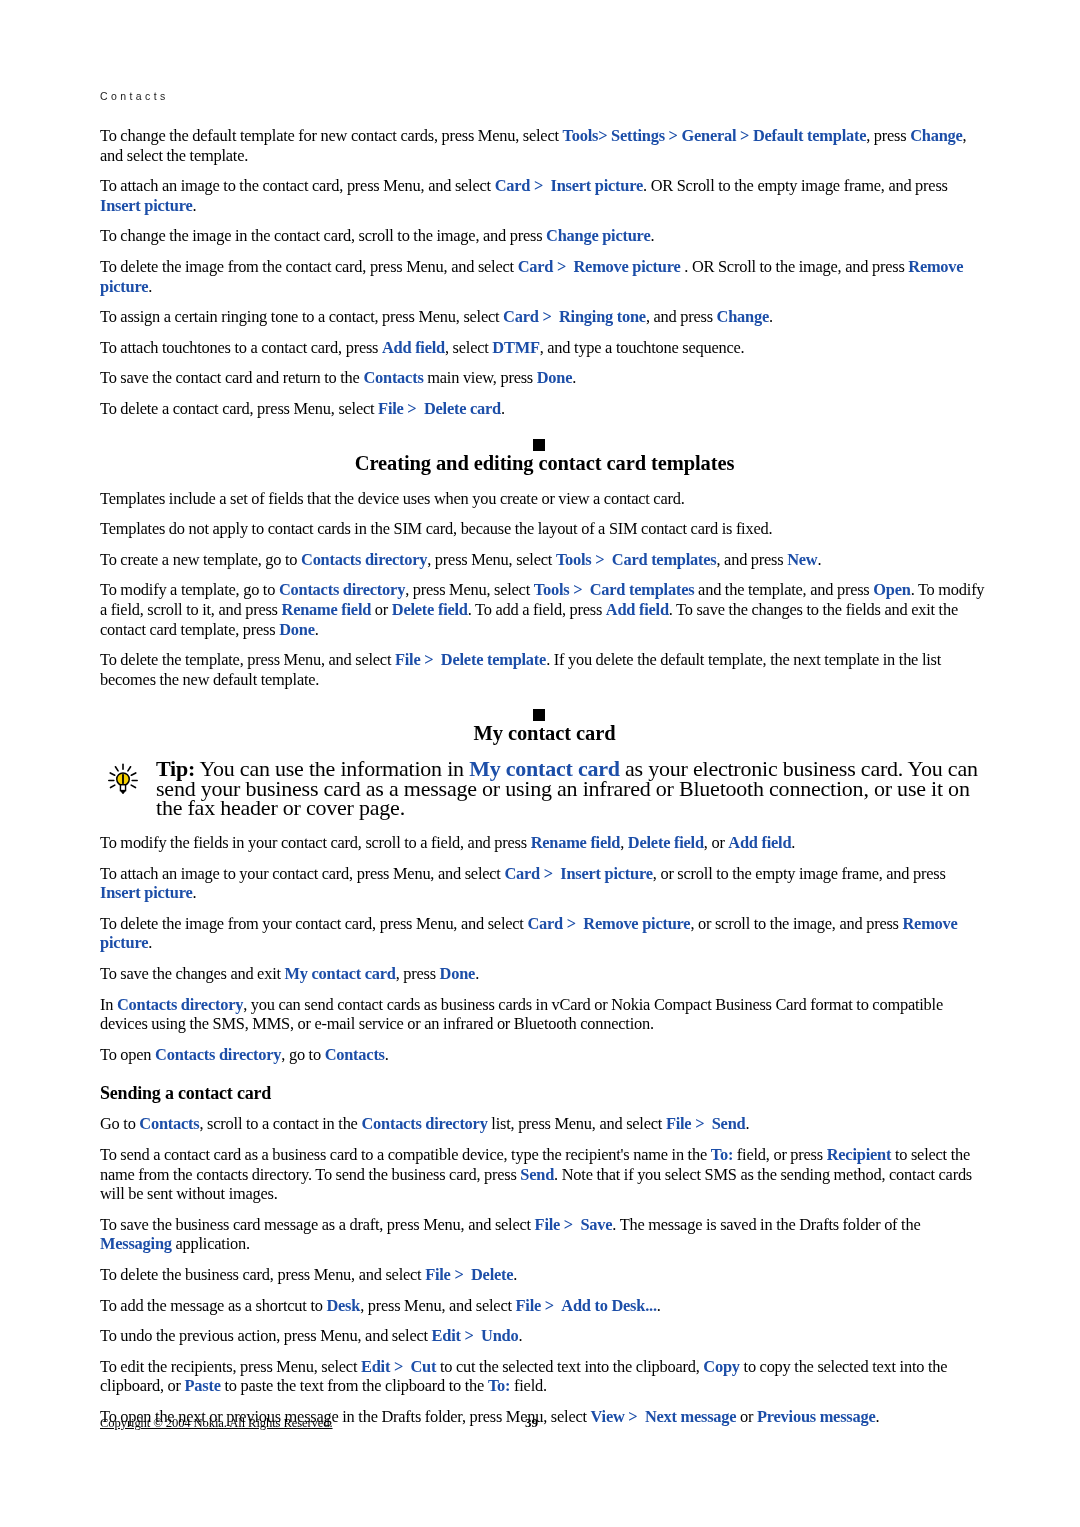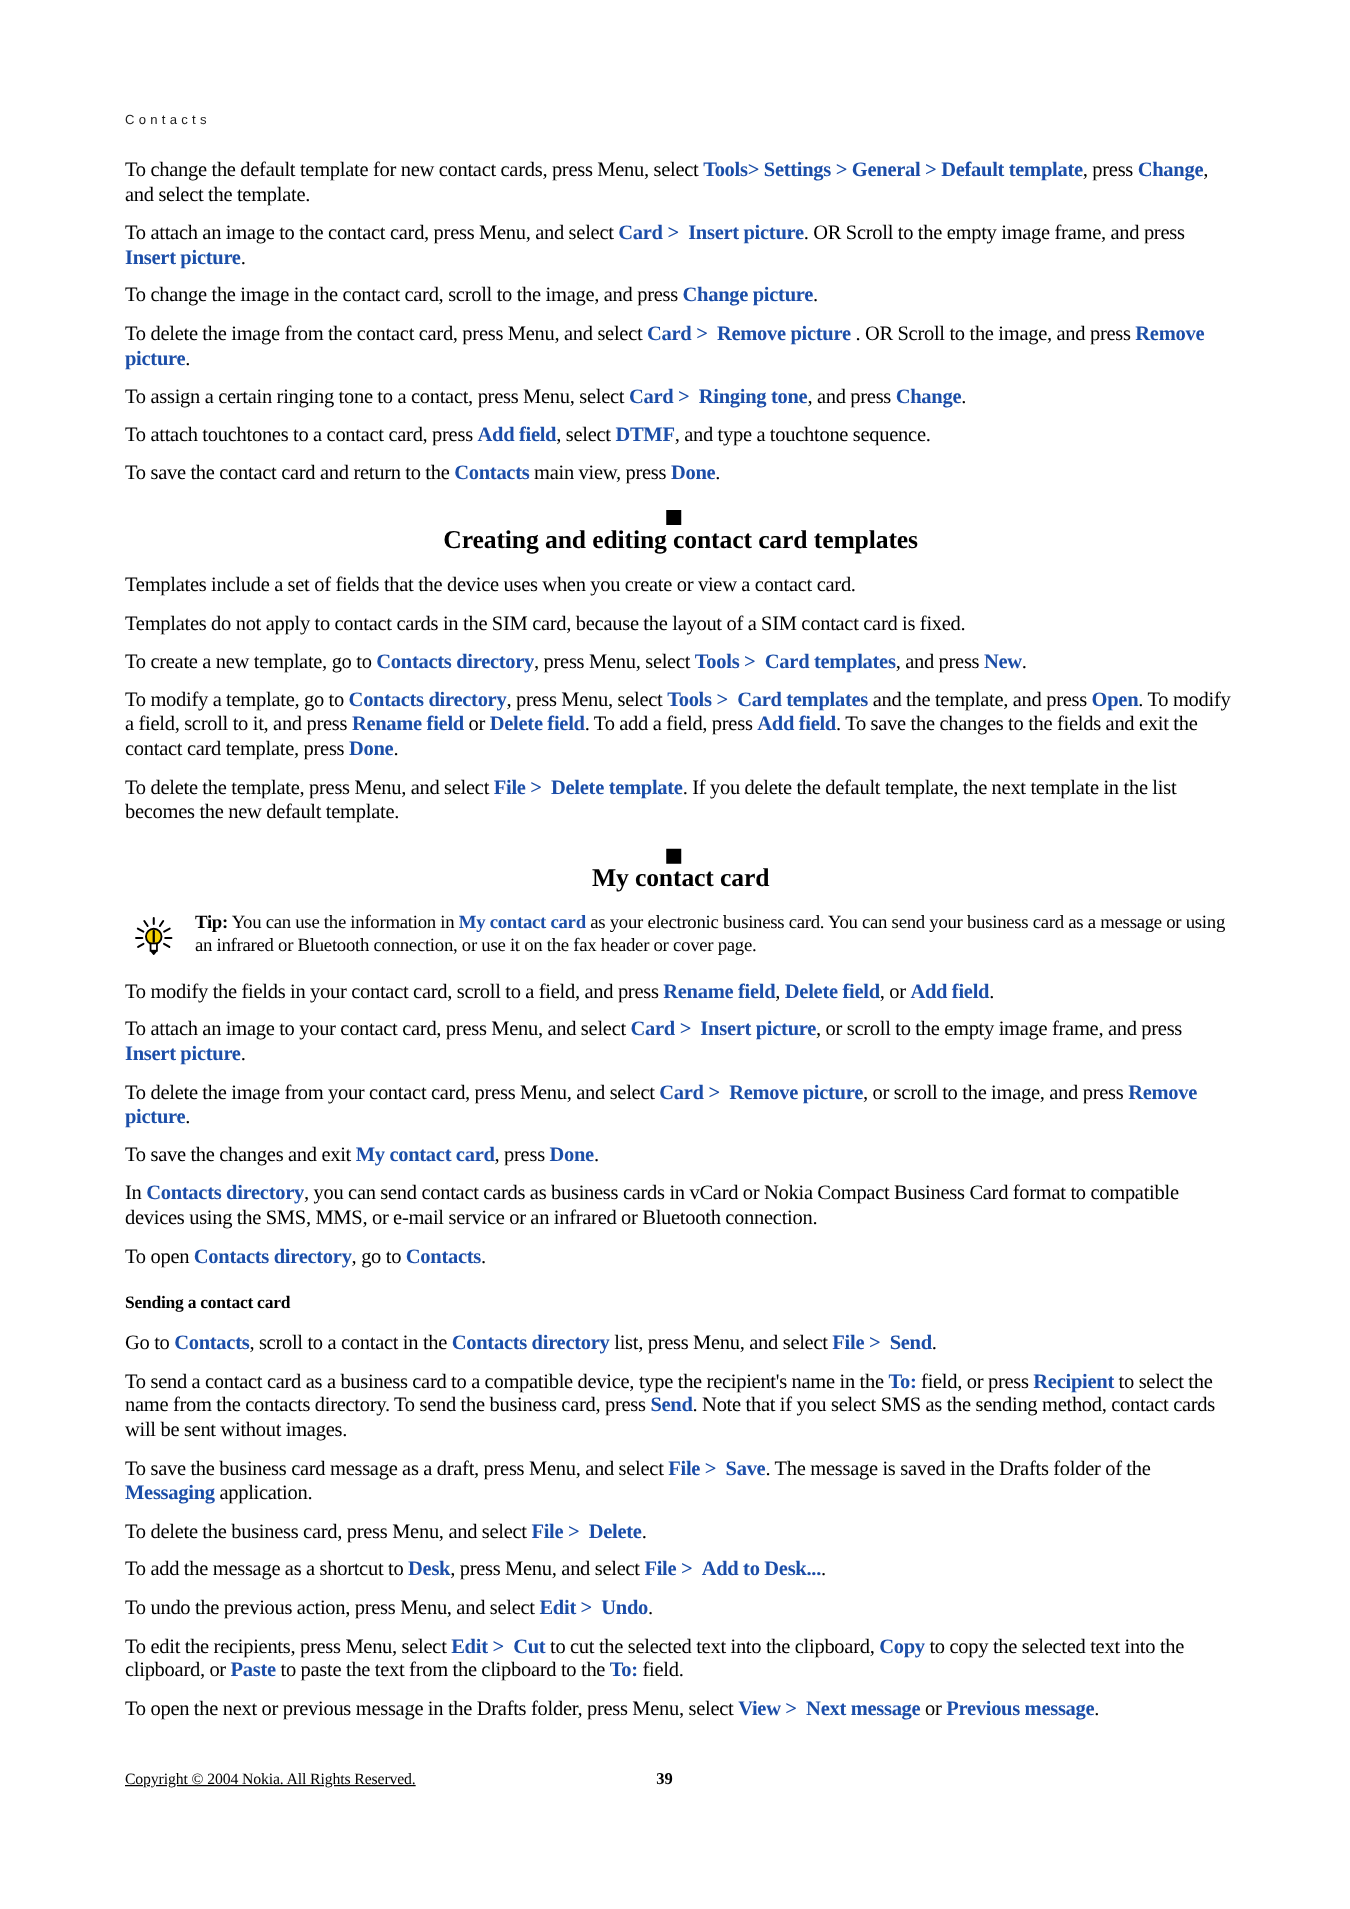--- a/index.html
+++ b/index.html
@@ -72,42 +72,42 @@
     width: 12px;
     height: 12px;
     background: #000;
     margin-right: 11px;
     flex: 0 0 auto;
     position: relative;
     top: 0px;
   }
   h3.sub-head {
     margin: 19px 0 11px 0;
-    font-size: 14px;
+    font-size: 18px;
     font-weight: bold;
     line-height: 20px;
     letter-spacing: -0.2px;
   }
   
   .tip-block {
     display: flex;
     margin: 6px 0 15px 0;
     align-items: flex-start;
   }
   .tip-icon {
     flex: 0 0 auto;
     width: 38px;
     height: 34px;
     margin-top: 4px;
     margin-left: 4px;
   }
   .tip-text {
     flex: 1 1 auto;
     margin-left: 14px;
-    font-size: 15px;
+    font-size: 22px;
     line-height: 19.6px;
     letter-spacing: -0.22px;
   }
   .tip-label { font-weight: bold; }
   
   .footer {
     position: absolute;
     left: 100px;
     top: 1415px;
     width: 889px;
@@ -146,20 +146,21 @@
     <p class="para"><span>To change the image in the contact card, scroll to the image, and press </span><span class="ui">Change picture</span><span>.</span></p>
 
     <p class="para"><span>To delete the image from the contact card, press Menu, and select </span><span class="ui">Card</span>&nbsp;<span class="gt">&gt;</span>&nbsp;&nbsp;<span class="ui">Remove picture</span>&nbsp;<span>. OR Scroll to the image, and press </span><span class="ui">Remove picture</span><span>.</span></p>
 
     <p class="para"><span>To assign a certain ringing tone to a contact, press Menu, select </span><span class="ui">Card</span>&nbsp;<span class="gt">&gt;</span>&nbsp;&nbsp;<span class="ui">Ringing tone</span><span>, and press </span><span class="ui">Change</span><span>.</span></p>
 
     <p class="para"><span>To attach touchtones to a contact card, press </span><span class="ui">Add field</span><span>, select </span><span class="ui">DTMF</span><span>, and type a touchtone sequence.</span></p>
 
     <p class="para"><span>To save the contact card and return to the </span><span class="ui">Contacts</span><span> main view, press </span><span class="ui">Done</span><span>.</span></p>
 
+    <p class="para"><span>To delete a contact card, press Menu, select </span><span class="ui">File</span>&nbsp;<span class="gt">&gt;</span>&nbsp;&nbsp;<span class="ui">Delete card</span><span>.</span></p>
 
     <h2 class="section-head">
         <span class="sqbullet"></span>
         <span>Creating and editing contact card templates</span>
       </h2>
 
     <p class="para">Templates include a set of fields that the device uses when you create or view a contact card.</p>
 
     <p class="para">Templates do not apply to contact cards in the SIM card, because the layout of a SIM contact card is fixed.</p>
 

